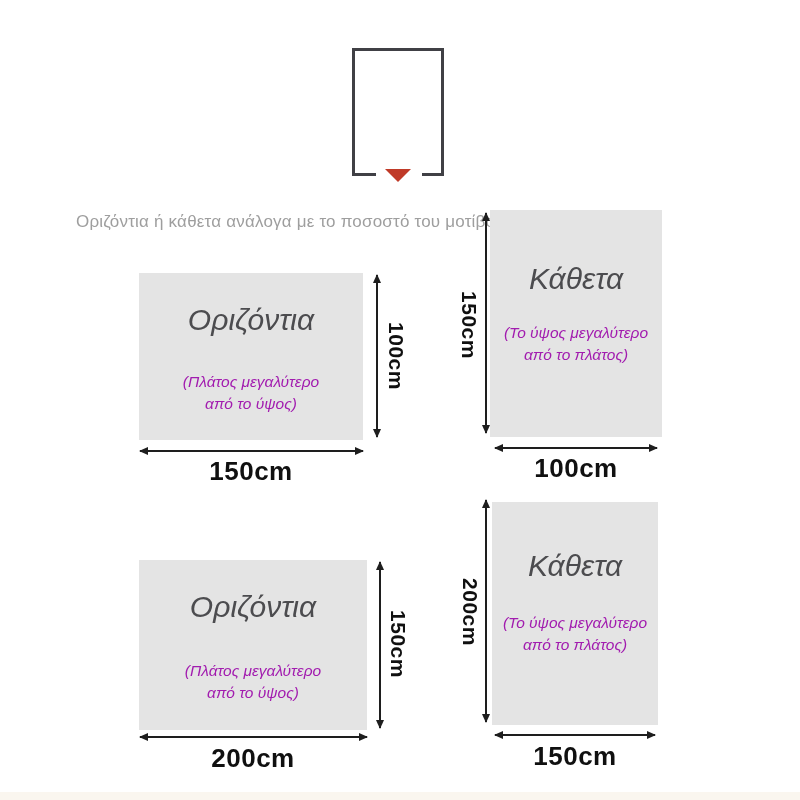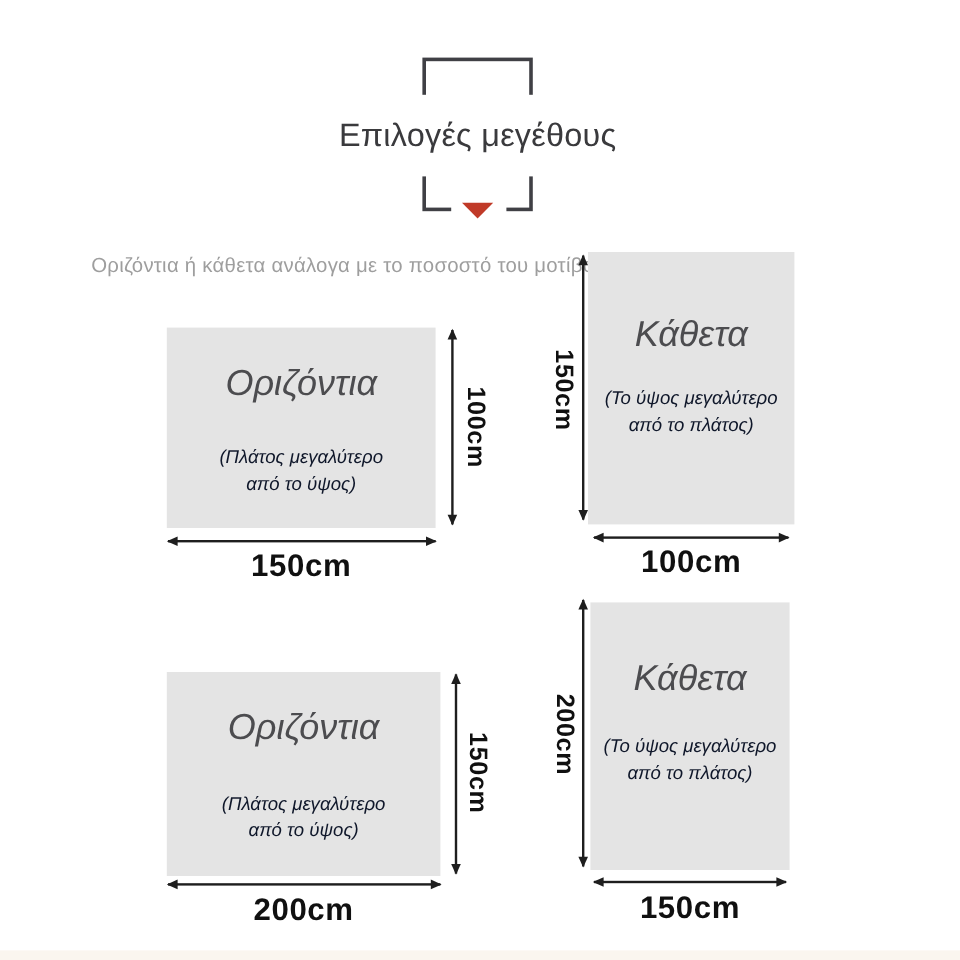--- a/index.html
+++ b/index.html
@@ -45,21 +45,21 @@
   }
 
   
   .swatch { position: absolute; background: #e4e4e4; font-style: italic; }
   .swatch-title {
     position: absolute; left: 0; right: 0; text-align: center;
     font-size: 30px; color: #4c4c4f;
   }
   .swatch-note {
     position: absolute; left: 0; right: 0; text-align: center;
-    font-size: 15.5px; color: #0f172a; line-height: 1.4;
+    font-size: 15.5px; color: #a21caf; line-height: 1.4;
   }
   .swatch-note .inner { display: inline-block; max-width: 152px; }
 
   
   .varrow { position: absolute; width: 2px; background: #1e1e1e; }
   .varrow::before, .varrow::after {
     content: ""; position: absolute; left: 50%; transform: translateX(-50%);
     width: 0; height: 0; border-style: solid;
   }
   .varrow::before { top: -1px; border-width: 0 4.5px 9px 4.5px; border-color: transparent transparent #1e1e1e transparent; }
@@ -124,21 +124,20 @@
     position: absolute; left: 0; top: 792px; width: 800px; height: 8px;
     background: #faf6ef;
   }
 </style>
 </head>
 <body>
 
 <div class="canvas">
 
   <div class="title-frame"></div>
-  <div class="title-band">Επιλογές μεγέθους</div>
   <div class="frame-notch"></div>
   <div class="tri-down"></div>
   <div class="subtitle">Οριζόντια ή κάθετα ανάλογα με το ποσοστό του μοτίβου</div>
 
   <div class="swatch p1-swatch">
     <div class="swatch-title p1-title">Οριζόντια</div>
     <div class="swatch-note p1-note"><span class="inner">(Πλάτος μεγαλύτερο από το ύψος)</span></div>
   </div>
   <div class="varrow p1-varrow"></div>
   <div class="vlabel p1-vlabel">100cm</div>

